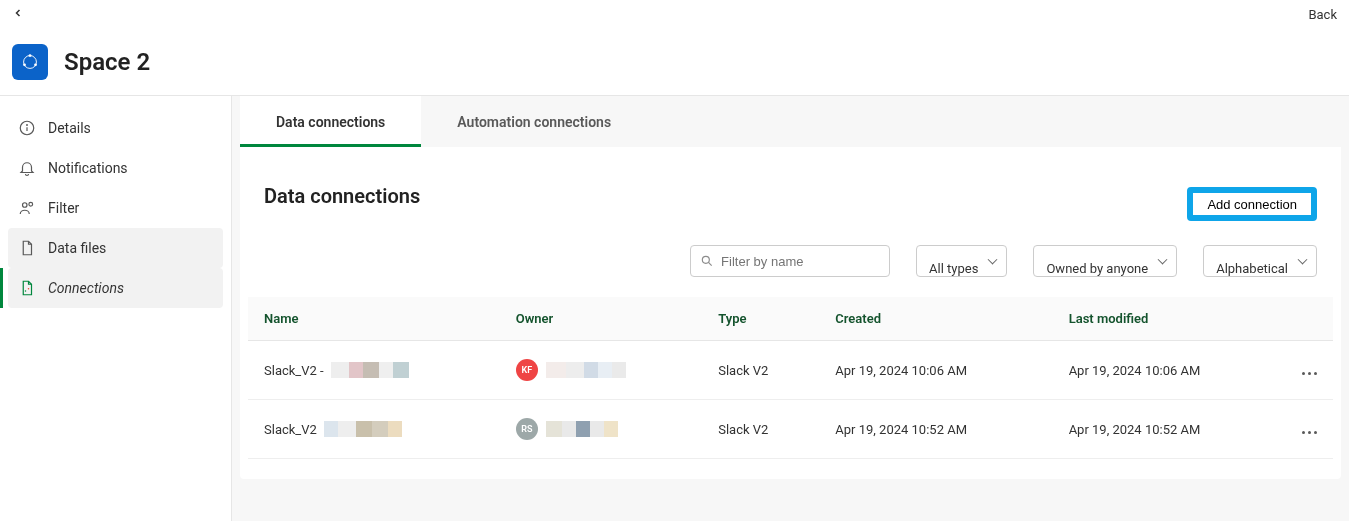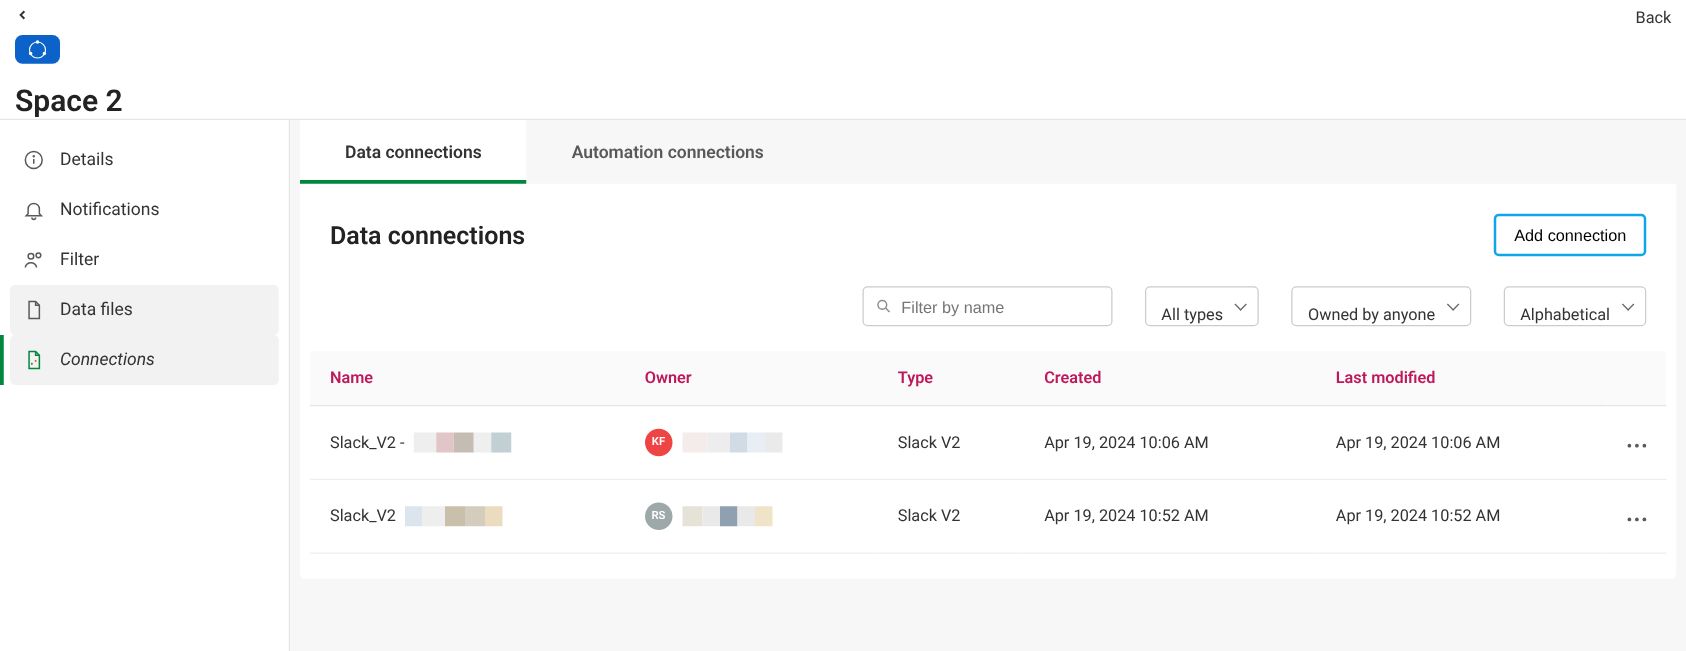--- a/index.html
+++ b/index.html
@@ -15,25 +15,24 @@
     align-items: center;
     padding: 0 12px;
     gap: 6px;
     justify-content: space-between;
   }
   .back-chevron svg { width: 12px; height: 12px; }
   .back-text { font-size: 13px; }
   .header {
     height: 68px;
     display: flex;
-    align-items: flex-start;
+    align-items: center;
     gap: 16px;
     padding: 0 12px;
     border-bottom: 1px solid #e6e6e6;
-    flex-direction: column;
   }
   .space-icon {
     width: 36px; height: 36px;
     background: #0b63c9;
     border-radius: 6px;
     display: flex; align-items: center; justify-content: center;
   }
   .space-icon svg { width: 22px; height: 22px; stroke: #fff; fill: none; }
   .space-title { font-size: 24px; font-weight: 600; color: #222; }
   .layout { display: flex; min-height: calc(521px - 96px); }
@@ -90,26 +89,26 @@
   }
   .panel-header {
     display: flex; align-items: center; justify-content: space-between;
     padding: 0 24px;
     margin-bottom: 24px;
   }
   .panel-title { font-size: 20px; font-weight: 600; color: #222; }
   .btn {
     height: 34px;
     padding: 0 14px;
-    border: 2px solid #0ea5e9;
+    border: 6px solid #0ea5e9;
     border-radius: 4px;
     background: #fff;
     font-size: 13px;
     cursor: pointer;
-    display: flex; align-items: center; gap: 6px;
+    display: flex; align-items: center; gap: 6px; margin-top: 16px;
   }
   .filters {
     display: flex; gap: 26px;
     padding: 0 24px 20px;
     justify-content: flex-end;
   }
   .search-wrap {
     position: relative; flex: 0 0 200px;
   }
   .search-wrap svg {
@@ -141,21 +140,21 @@
     transform: translateY(-70%) rotate(45deg);
   }
   .table { width: calc(100% - 16px); margin: 0 8px; border-collapse: collapse; }
   .table th {
     text-align: left;
     font-weight: 600;
     font-size: 13px;
     padding: 14px 16px;
     border-bottom: 1px solid #e6e6e6;
     background: #fafafa;
-    color: #be185d;
+    color: #14532d;
   }
   .table td {
     padding: 18px 16px;
     font-size: 13px;
     border-bottom: 1px solid #eee;
     vertical-align: middle;
   }
   .name-cell { display: flex; align-items: center; gap: 7px; }
   .redact-strip {
     display: inline-flex; height: 16px;

